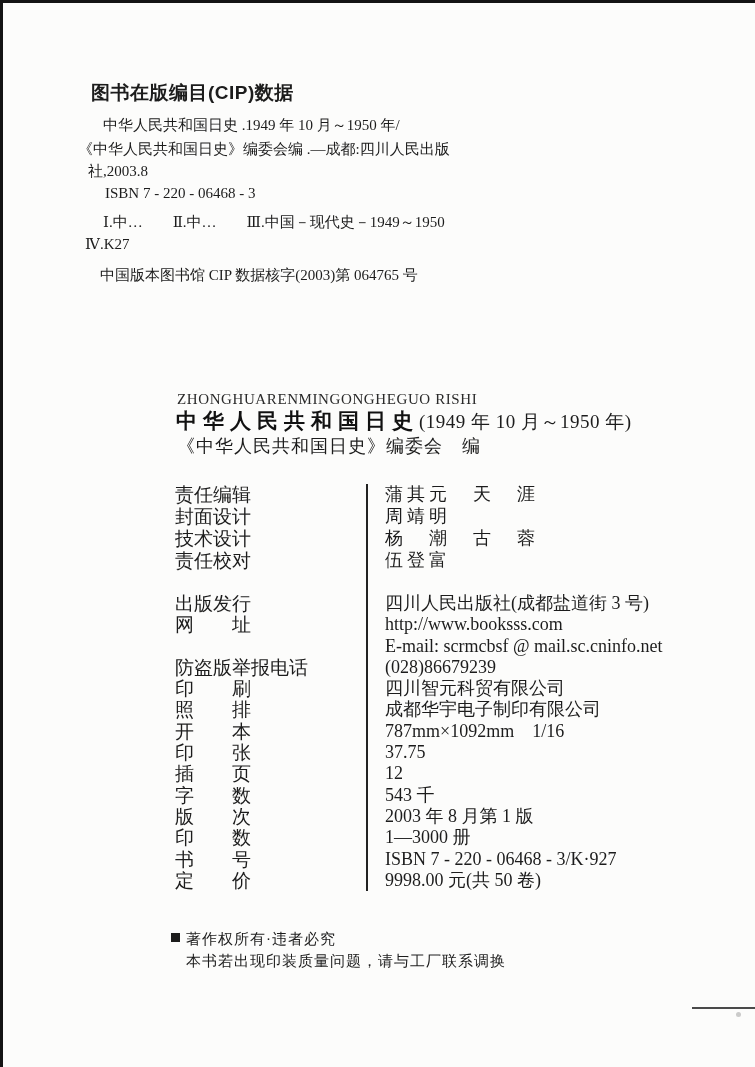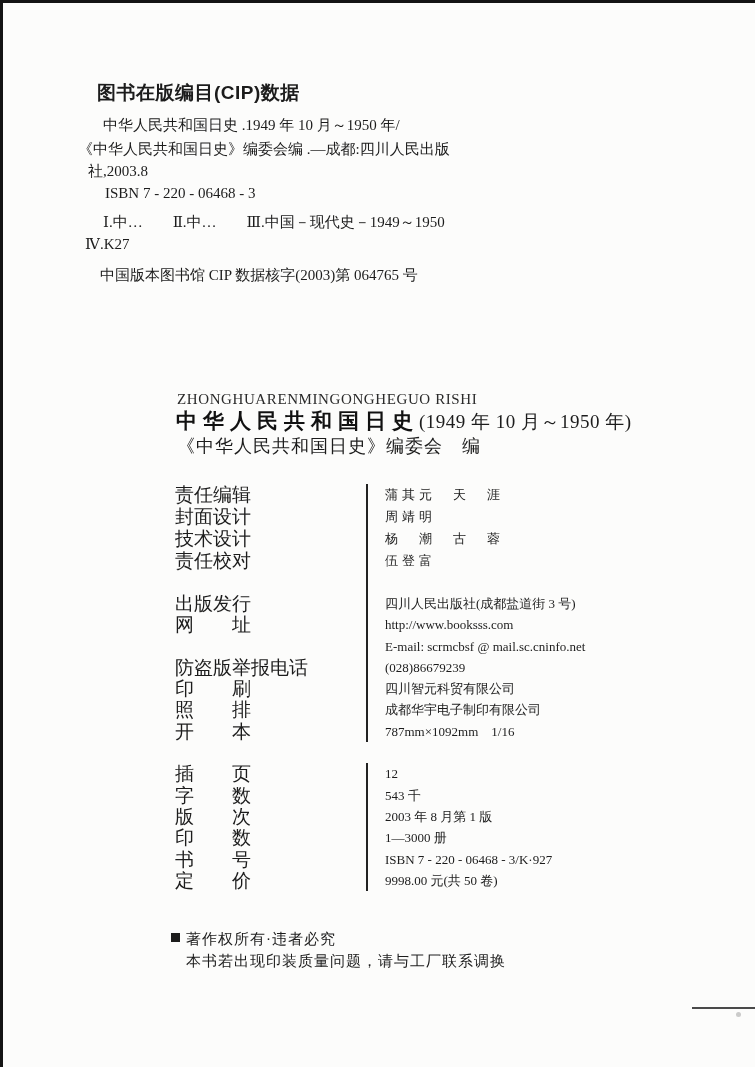--- a/index.html
+++ b/index.html
@@ -29,21 +29,21 @@
     width: 63px; height: 2px; background: #2a2a2a; opacity: .85;
   }
   .artifact-dot {
     position: absolute; left: 736px; top: 1012px;
     width: 5px; height: 5px; border-radius: 50%;
     background: #9a9a9a; opacity: .5;
   }
   .abs { position: absolute; white-space: nowrap; }
   .t19 { font-size: 15px; line-height: 22px; }
   .cip-heading {
-    left: 97px; top: 80px;
+    left: 91px; top: 80px;
     font-family: "Liberation Sans", "DejaVu Sans", sans-serif;
     font-weight: bold; font-size: 19px; letter-spacing: .5px;
   }
   .cip-l1 { left: 103px; top: 114px; }
   .cip-l2 { left: 78px;  top: 138px; }
   .cip-l3 { left: 88px;  top: 160px; font-family: Liberation Serif, serif; }
   .cip-l4 { left: 105px; top: 182px; }
   .cip-c1 { left: 103px; top: 211px; }
   .cip-c2 { left: 85px;  top: 233px; }
   .cip-rec { left: 100px; top: 264px; }
@@ -69,21 +69,21 @@
   .crow { display: flex; height: 21.3px; gap: 39px; }
   .crow.g1 { height: 22px; }
   .crow.gap { height: 21px; }
   .clabel {
     flex: 0 0 152px; width: 152px;
     font-size: 19px; line-height: 21px; white-space: nowrap;
   }
   .cvalue {
     flex: 1; border-left: 2px solid #222;
     padding-left: 17px;
-    font-size: 13px; line-height: 21px; white-space: nowrap;
+    font-size: 18px; line-height: 21px; white-space: nowrap;
   }
   .cvalue.vname { letter-spacing: 4px; }
 
   .bullet-glyph {
     position: absolute; left: 171px; top: 933px;
     width: 9px; height: 9px; background: #1c1c1c;
   }
   .notice-1 { left: 186px; top: 928px; letter-spacing: 1px; }
   .notice-2 { left: 186px; top: 950px; letter-spacing: 1px; }
 </style>
@@ -154,20 +154,22 @@
       </div>
     <div class="crow">
         <span class="clabel">照　　排</span>
         <span class="cvalue">成都华宇电子制印有限公司</span>
       </div>
     <div class="crow">
         <span class="clabel">开　　本</span>
         <span class="cvalue">787mm×1092mm　1/16</span>
       </div>
     <div class="crow">
+        <span class="clabel">印　　张</span>
+        <span class="cvalue">37.75</span>
       </div>
     <div class="crow">
         <span class="clabel">插　　页</span>
         <span class="cvalue">12</span>
       </div>
     <div class="crow">
         <span class="clabel">字　　数</span>
         <span class="cvalue">543 千</span>
       </div>
     <div class="crow">

